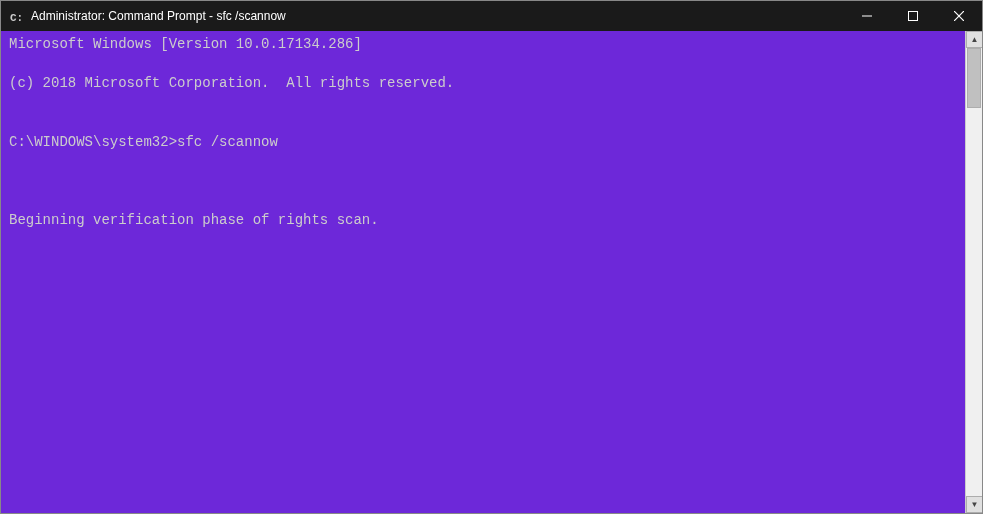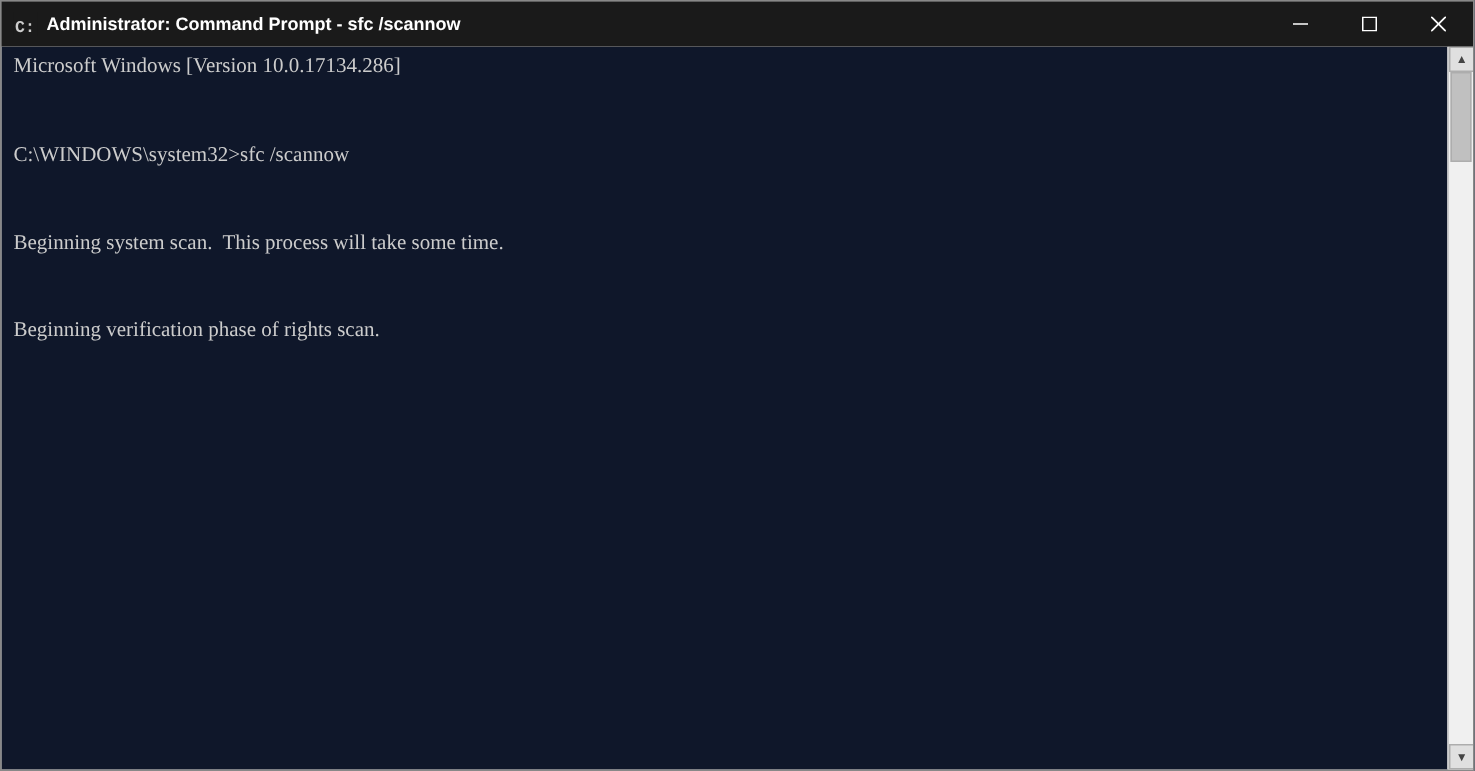--- a/index.html
+++ b/index.html
@@ -46,21 +46,20 @@
     .titlebar-icon svg {
       width: 16px;
       height: 16px;
     }
 
     .titlebar-title {
       color: #ffffff;
       font-size: 12px;
       font-family: 'Segoe UI', sans-serif;
       flex: 1;
-      font-weight: bold;
     }
 
     .titlebar-controls {
       display: flex;
       align-items: center;
       gap: 0;
       position: absolute;
       right: 0;
       top: 0;
       height: 30px;
@@ -86,23 +85,23 @@
     }
 
     .window-body {
       display: flex;
       flex: 1;
       overflow: hidden;
     }
 
     .terminal {
       flex: 1;
-      background: #0f172a;
+      background: #6d28d9;
       color: #cccccc;
-      font-family: Liberation Serif, serif;
+      font-family: Liberation Mono, monospace;
       font-size: 14px;
       line-height: 1.4;
       padding: 4px 8px;
       overflow: hidden;
       white-space: pre;
     }
 
     .scrollbar {
       width: 17px;
       background: #f0f0f0;
@@ -186,24 +185,24 @@
         <svg viewBox="0 0 10 10" xmlns="http://www.w3.org/2000/svg">
           <line x1="0" y1="0" x2="10" y2="10" stroke="white" stroke-width="1.2"></line>
           <line x1="10" y1="0" x2="0" y2="10" stroke="white" stroke-width="1.2"></line>
         </svg>
       </button>
     </div>
   </div>
 
   <div class="window-body">
     <div class="terminal" id="terminal-content"><span class="terminal-line">Microsoft Windows [Version 10.0.17134.286]</span>
+<span class="terminal-line">(c) 2018 Microsoft Corporation.  All rights reserved.</span>
 <span class="terminal-line"></span>
 <span class="terminal-line">C:\WINDOWS\system32&gt;sfc /scannow</span>
 <span class="terminal-line"></span>
-<span class="terminal-line">Beginning system scan.  This process will take some time.</span>
 <span class="terminal-line"></span>
 <span class="terminal-line">Beginning verification phase of rights scan.</span>
 </div>
     <div class="scrollbar">
       <div class="scrollbar-btn">▲</div>
       <div class="scrollbar-track">
         <div class="scrollbar-thumb"></div>
       </div>
       <div class="scrollbar-btn">▼</div>
     </div>

